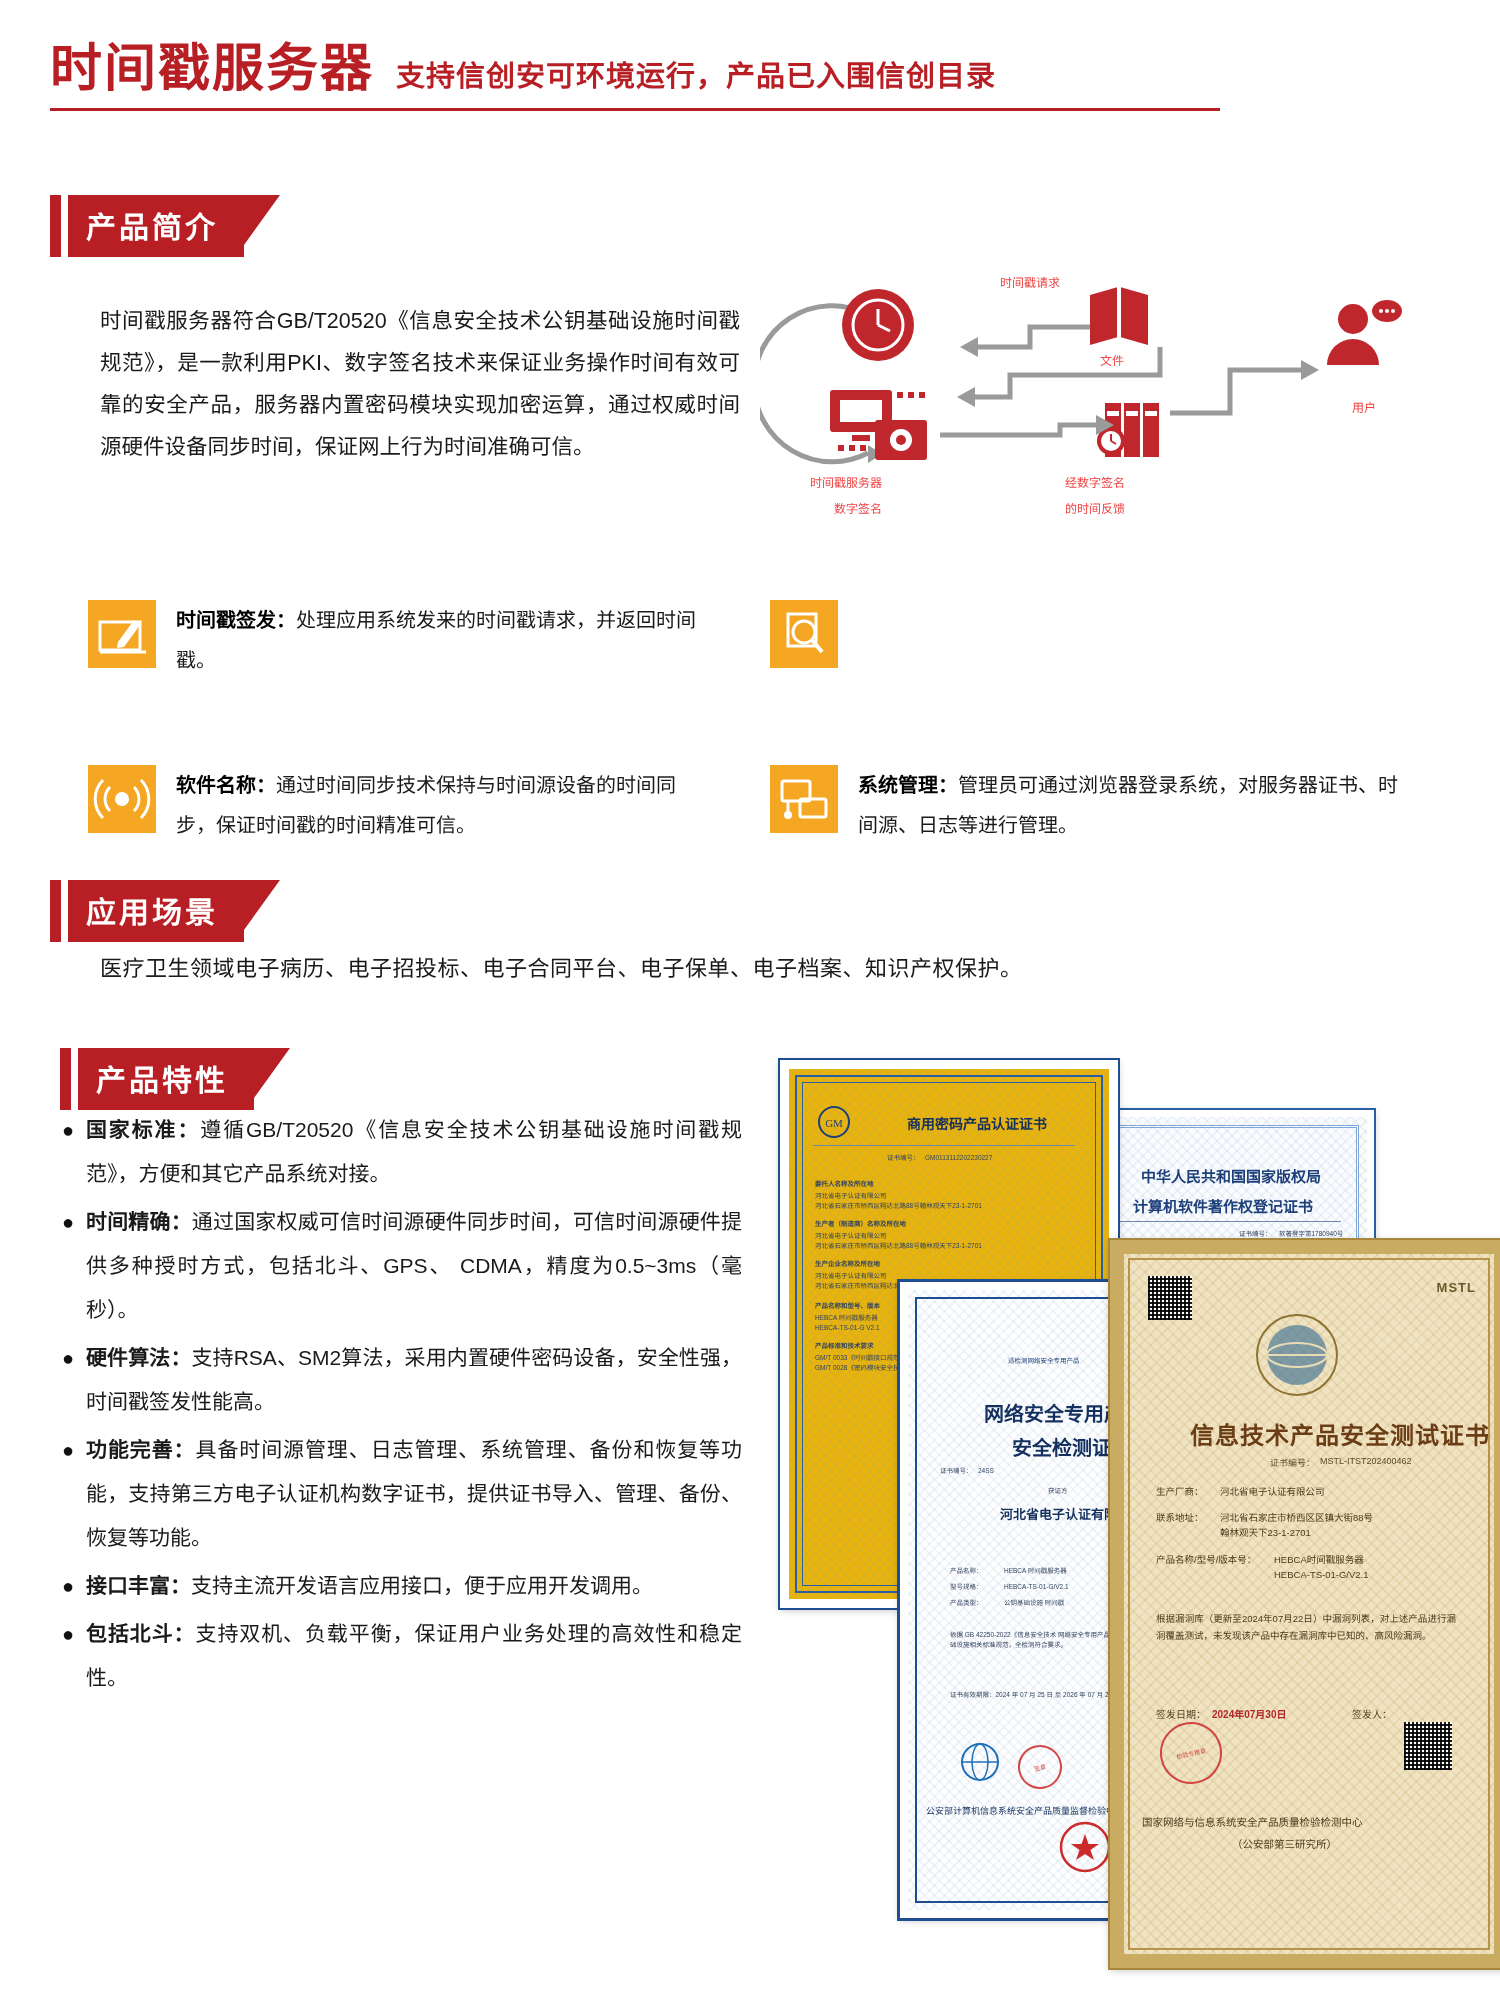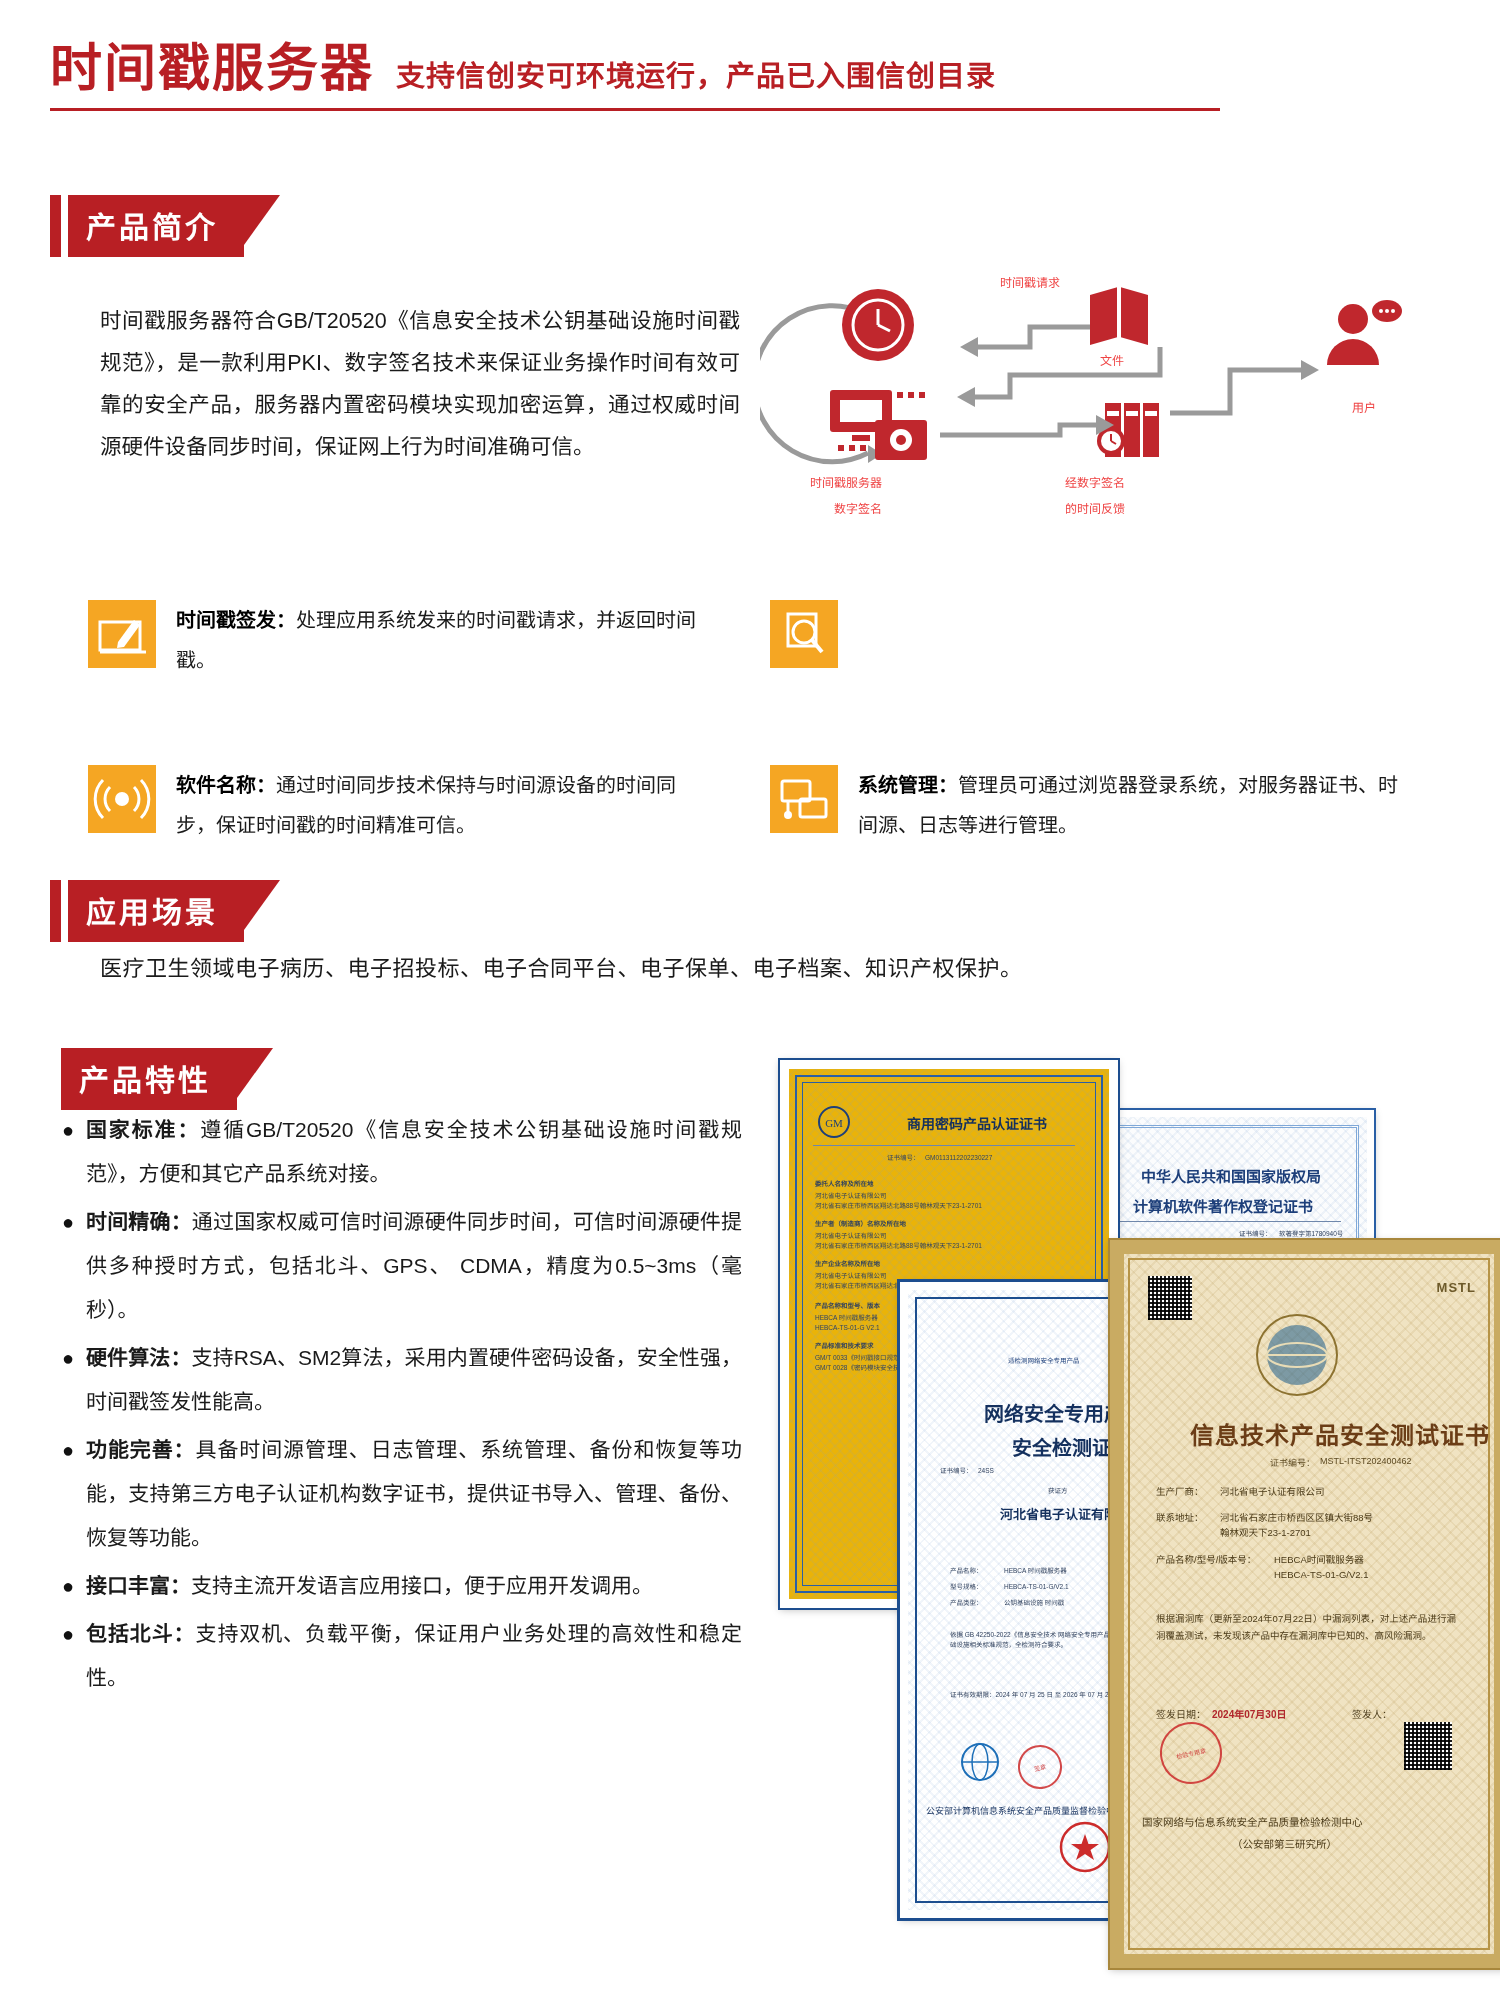--- a/index.html
+++ b/index.html
@@ -410,21 +410,21 @@
   </div>
 </div>
 
 <div class="section-heading" style="left:50px; top:880px;">
   <div class="sh-bar"></div>
   <div class="sh-box">应用场景</div>
 </div>
 
 <div class="scenario-text">医疗卫生领域电子病历、电子招投标、电子合同平台、电子保单、电子档案、知识产权保护。</div>
 
-<div class="section-heading" style="left:54px; top:1048px;flex-direction:column;">
+<div class="section-heading" style="left:60px; top:1048px;">
   <div class="sh-bar"></div>
   <div class="sh-box">产品特性</div>
 </div>
 
 <div class="char-list">
   <div class="char-item">
     <div class="char-bullet">●</div>
     <div class="char-body">
       <b>国家标准：</b><span>遵循GB/T20520《信息安全技术公钥基础设施时间戳规范》，方便和其它产品系统对接。</span>
     </div>

